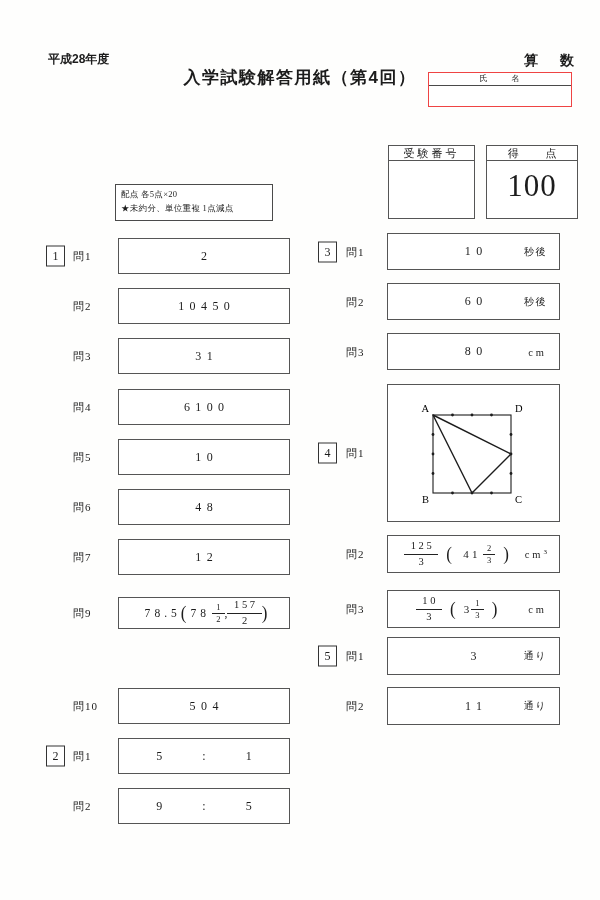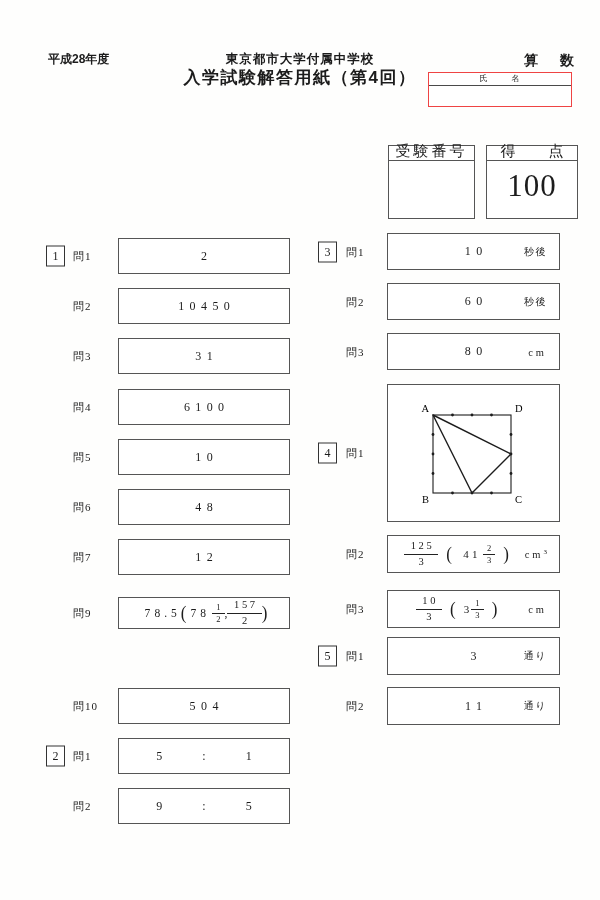--- a/index.html
+++ b/index.html
@@ -11,21 +11,21 @@
   
   .hdr-year   { position:absolute; left:48px;  top:51px; font-family:"Liberation Sans","DejaVu Sans",sans-serif; font-weight:bold; font-size:12px;text-align:center; }
   .hdr-school { position:absolute; left:0; right:0; top:51px; text-align:center; font-family:"Liberation Sans","DejaVu Sans",sans-serif; font-weight:bold; font-size:12.5px; letter-spacing:1px; }
   .hdr-title  { position:absolute; left:0; right:0; top:66px; text-align:center; font-family:"Liberation Sans","DejaVu Sans",sans-serif; font-weight:bold; font-size:17px; letter-spacing:1.5px; }
   .hdr-subject{ position:absolute; right:24px; top:52px; font-family:"Liberation Sans","DejaVu Sans",sans-serif; font-weight:bold; font-size:14px; word-spacing:14px; letter-spacing:2px; }
   .namebox { position:absolute; left:428px; top:72px; width:142px; height:33px; border:1px solid #ef4444; background:#fff; }
   .namelabel-row { height:12px; border-bottom:1px solid #4a4a4a; text-align:center; font-size:8px; line-height:12px; word-spacing:20px; letter-spacing:1px; }
   
   .exambox  { position:absolute; left:388px; top:145px; width:85px; height:72px; border:1px solid #555; background:#fff; }
   .scorebox { position:absolute; left:486px; top:145px; width:90px; height:72px; border:1px solid #555; background:#fff; }
-  .small-label-row { height:14px; border-bottom:1px solid #555; text-align:center; font-size:15px; line-height:14px; letter-spacing:3px;font-family:Liberation Mono, monospace; }
+  .small-label-row { height:14px; border-bottom:1px solid #555; text-align:center; font-size:11px; line-height:14px; letter-spacing:3px; }
   .scorebox .small-label-row { letter-spacing:0; word-spacing:24px;text-align:center; }
   .score-val { text-align:center; font-size:31px; line-height:50px; letter-spacing:1px; }
   .notebox { position:absolute; left:115px; top:184px; width:146px; height:31px; border:1px solid #4a4a4a; background:#fff; padding:2px 5px; font-size:8.5px; line-height:14px; letter-spacing:0.3px; white-space:nowrap; }
   
   .row { position:absolute; height:36px; }
   .row.L { left:46px;  width:242px; }
   .row.R { left:318px; width:240px; }
   .secnum { position:absolute; left:0; top:50%; transform:translateY(-50%); width:17px; height:19px; border:1px solid #333; text-align:center; line-height:19px; font-size:12px; background:#fff; }
   .qlabel { position:absolute; top:50%; transform:translateY(-50%); font-size:11px; letter-spacing:1px; white-space:nowrap; }
   .row.L .qlabel { left:27px; }
@@ -53,33 +53,36 @@
   .figrow { height:138px; }
   .figbox { display:flex; align-items:center; justify-content:center; padding:0; }
   svg text { font-family:"Liberation Serif","DejaVu Serif",serif; }
 </style>
 </head>
 <body>
 
 <div class="page">
 
   <div class="hdr-year">平成28年度</div>
-  <div class="hdr-school">東京都市大学付属中学校</div>
   <div class="hdr-title">入学試験解答用紙（第4回）</div>
   <div class="hdr-subject">算 数</div>
   <div class="namebox">
     <div class="namelabel-row">氏 名</div>
   </div>
 
   <div class="exambox">
     <div class="small-label-row">受験番号</div>
   </div>
   <div class="scorebox">
     <div class="small-label-row">得 点</div>
     <div class="score-val">100</div>
+  </div>
+  <div class="notebox">
+    <div>配点 各5点×20</div>
+    <div>★未約分、単位重複 1点減点</div>
   </div>
 
   <div class="row L" style="top:238px">
     <div class="secnum">1</div>
     <div class="qlabel">問1</div>
     <div class="abox">
         <span class="val">2</span>
       </div>
   </div>
   <div class="row L" style="top:288px">

